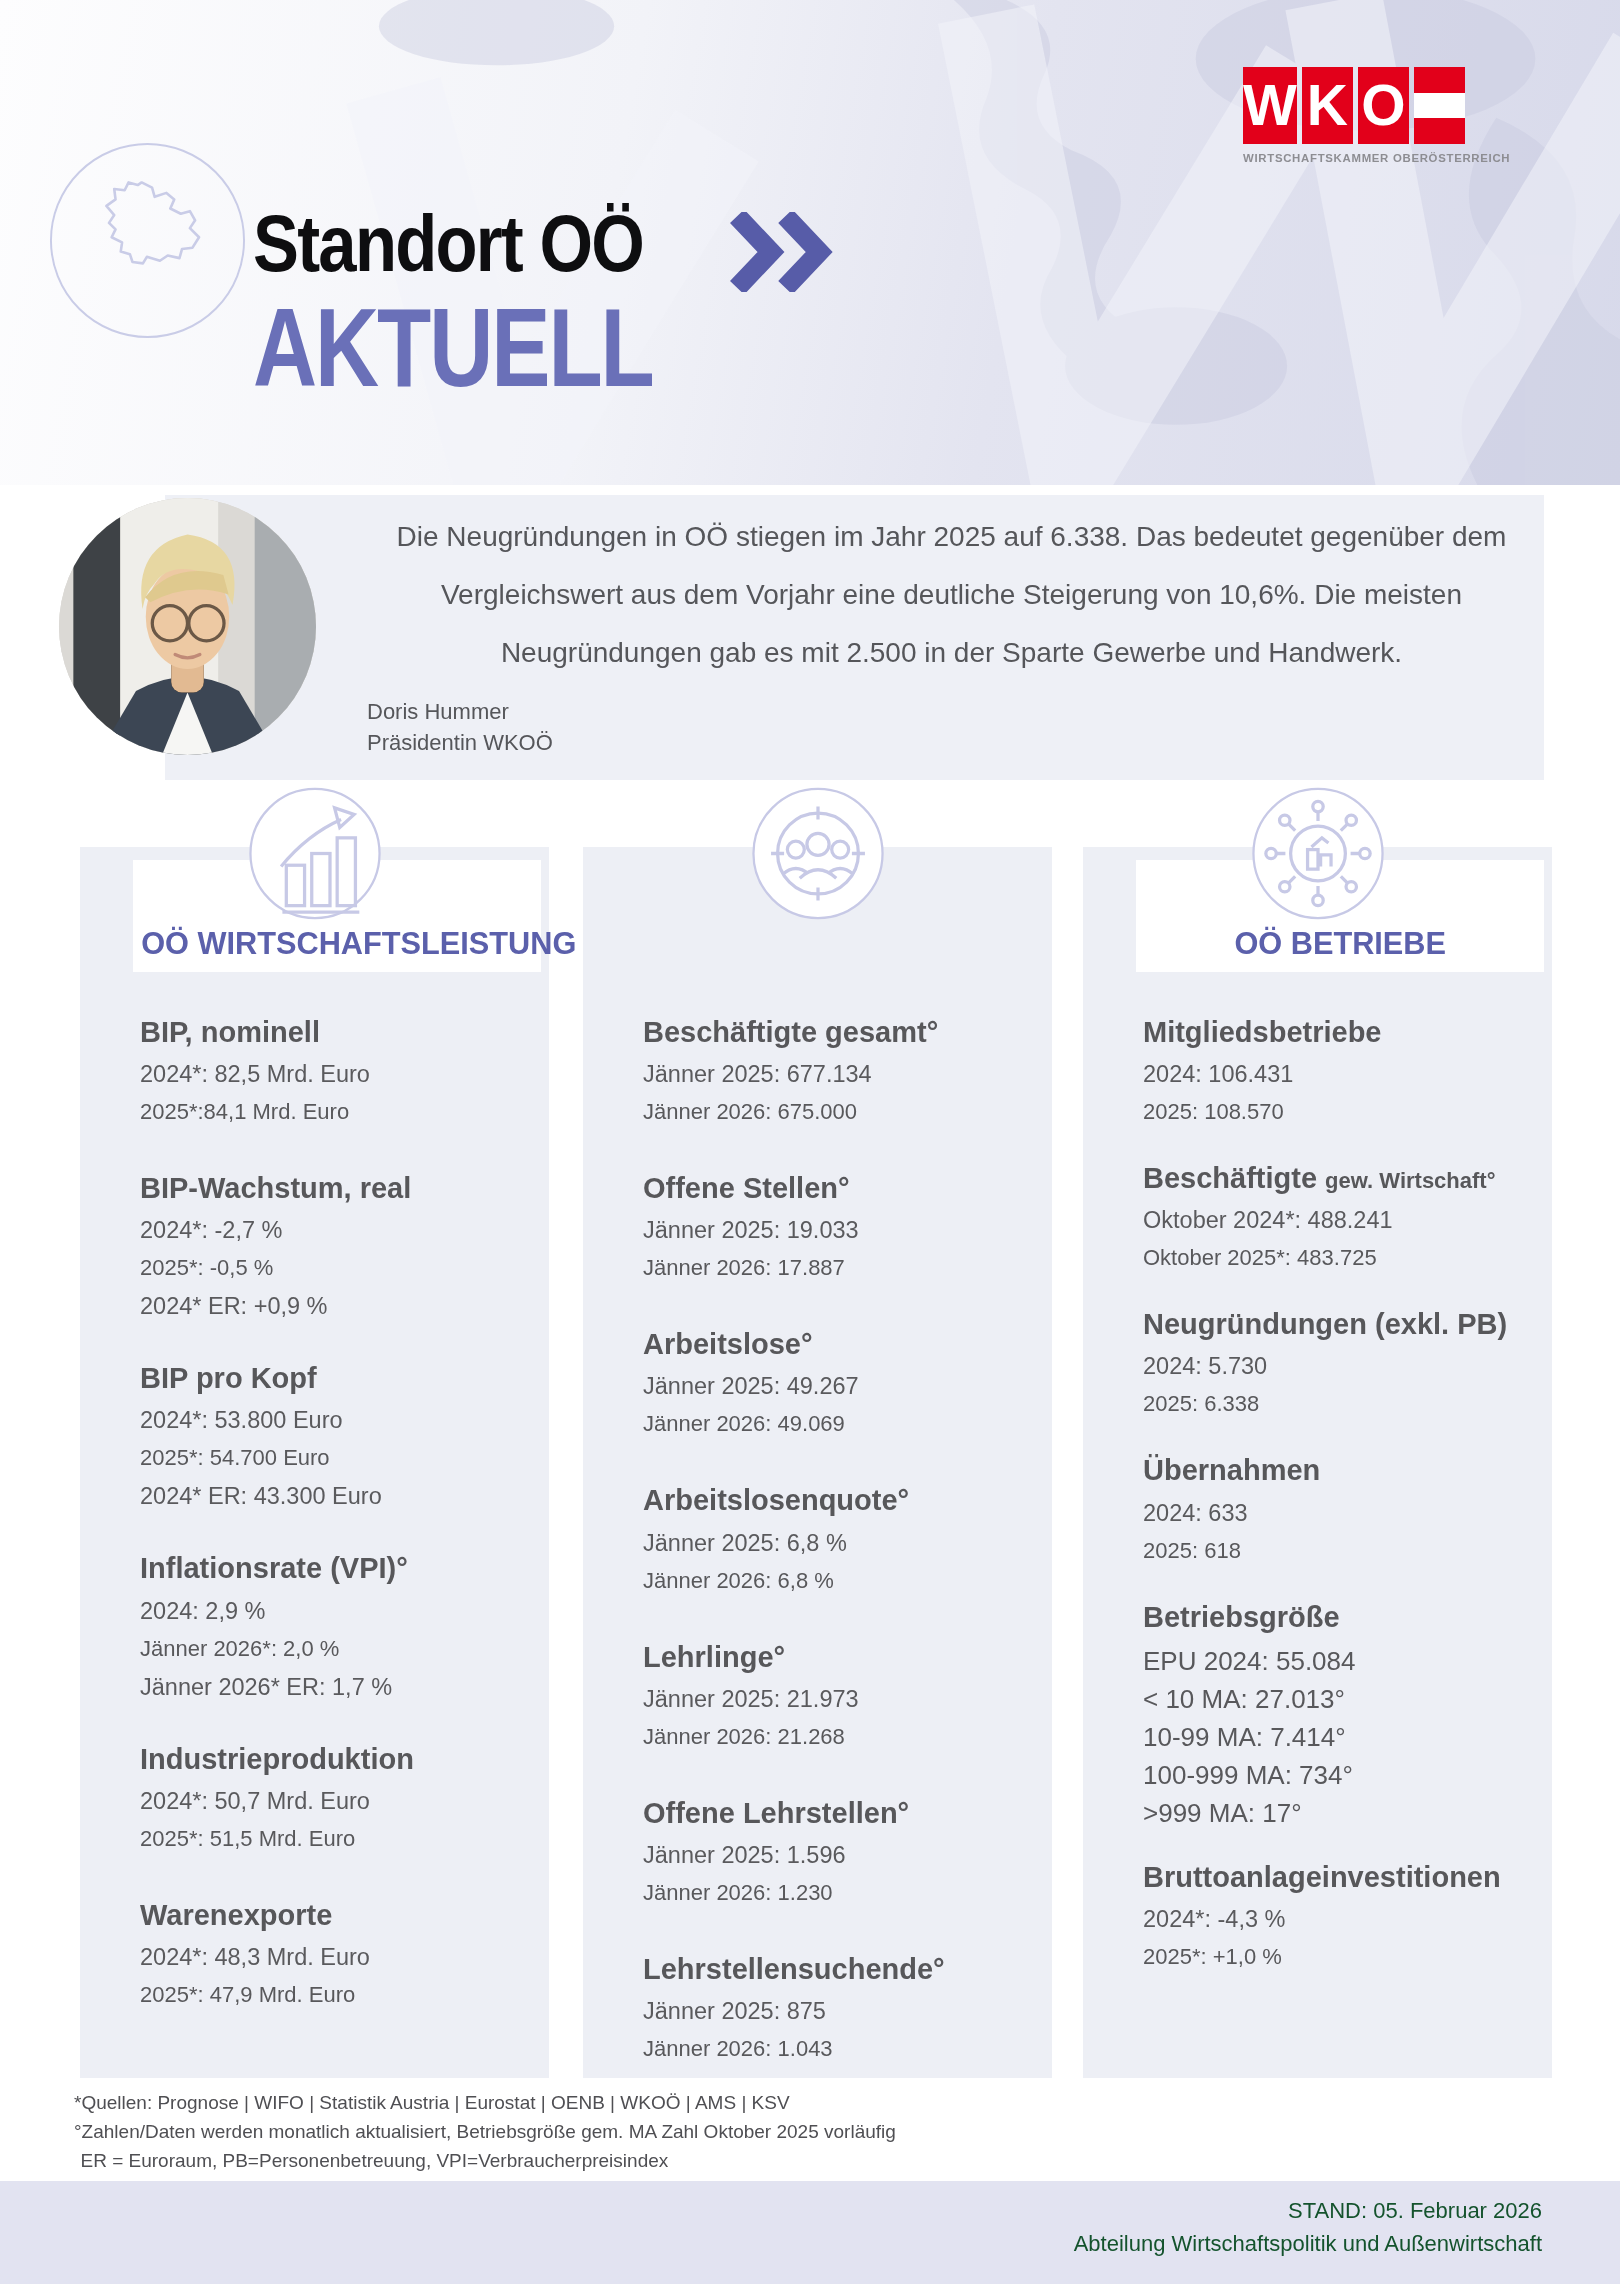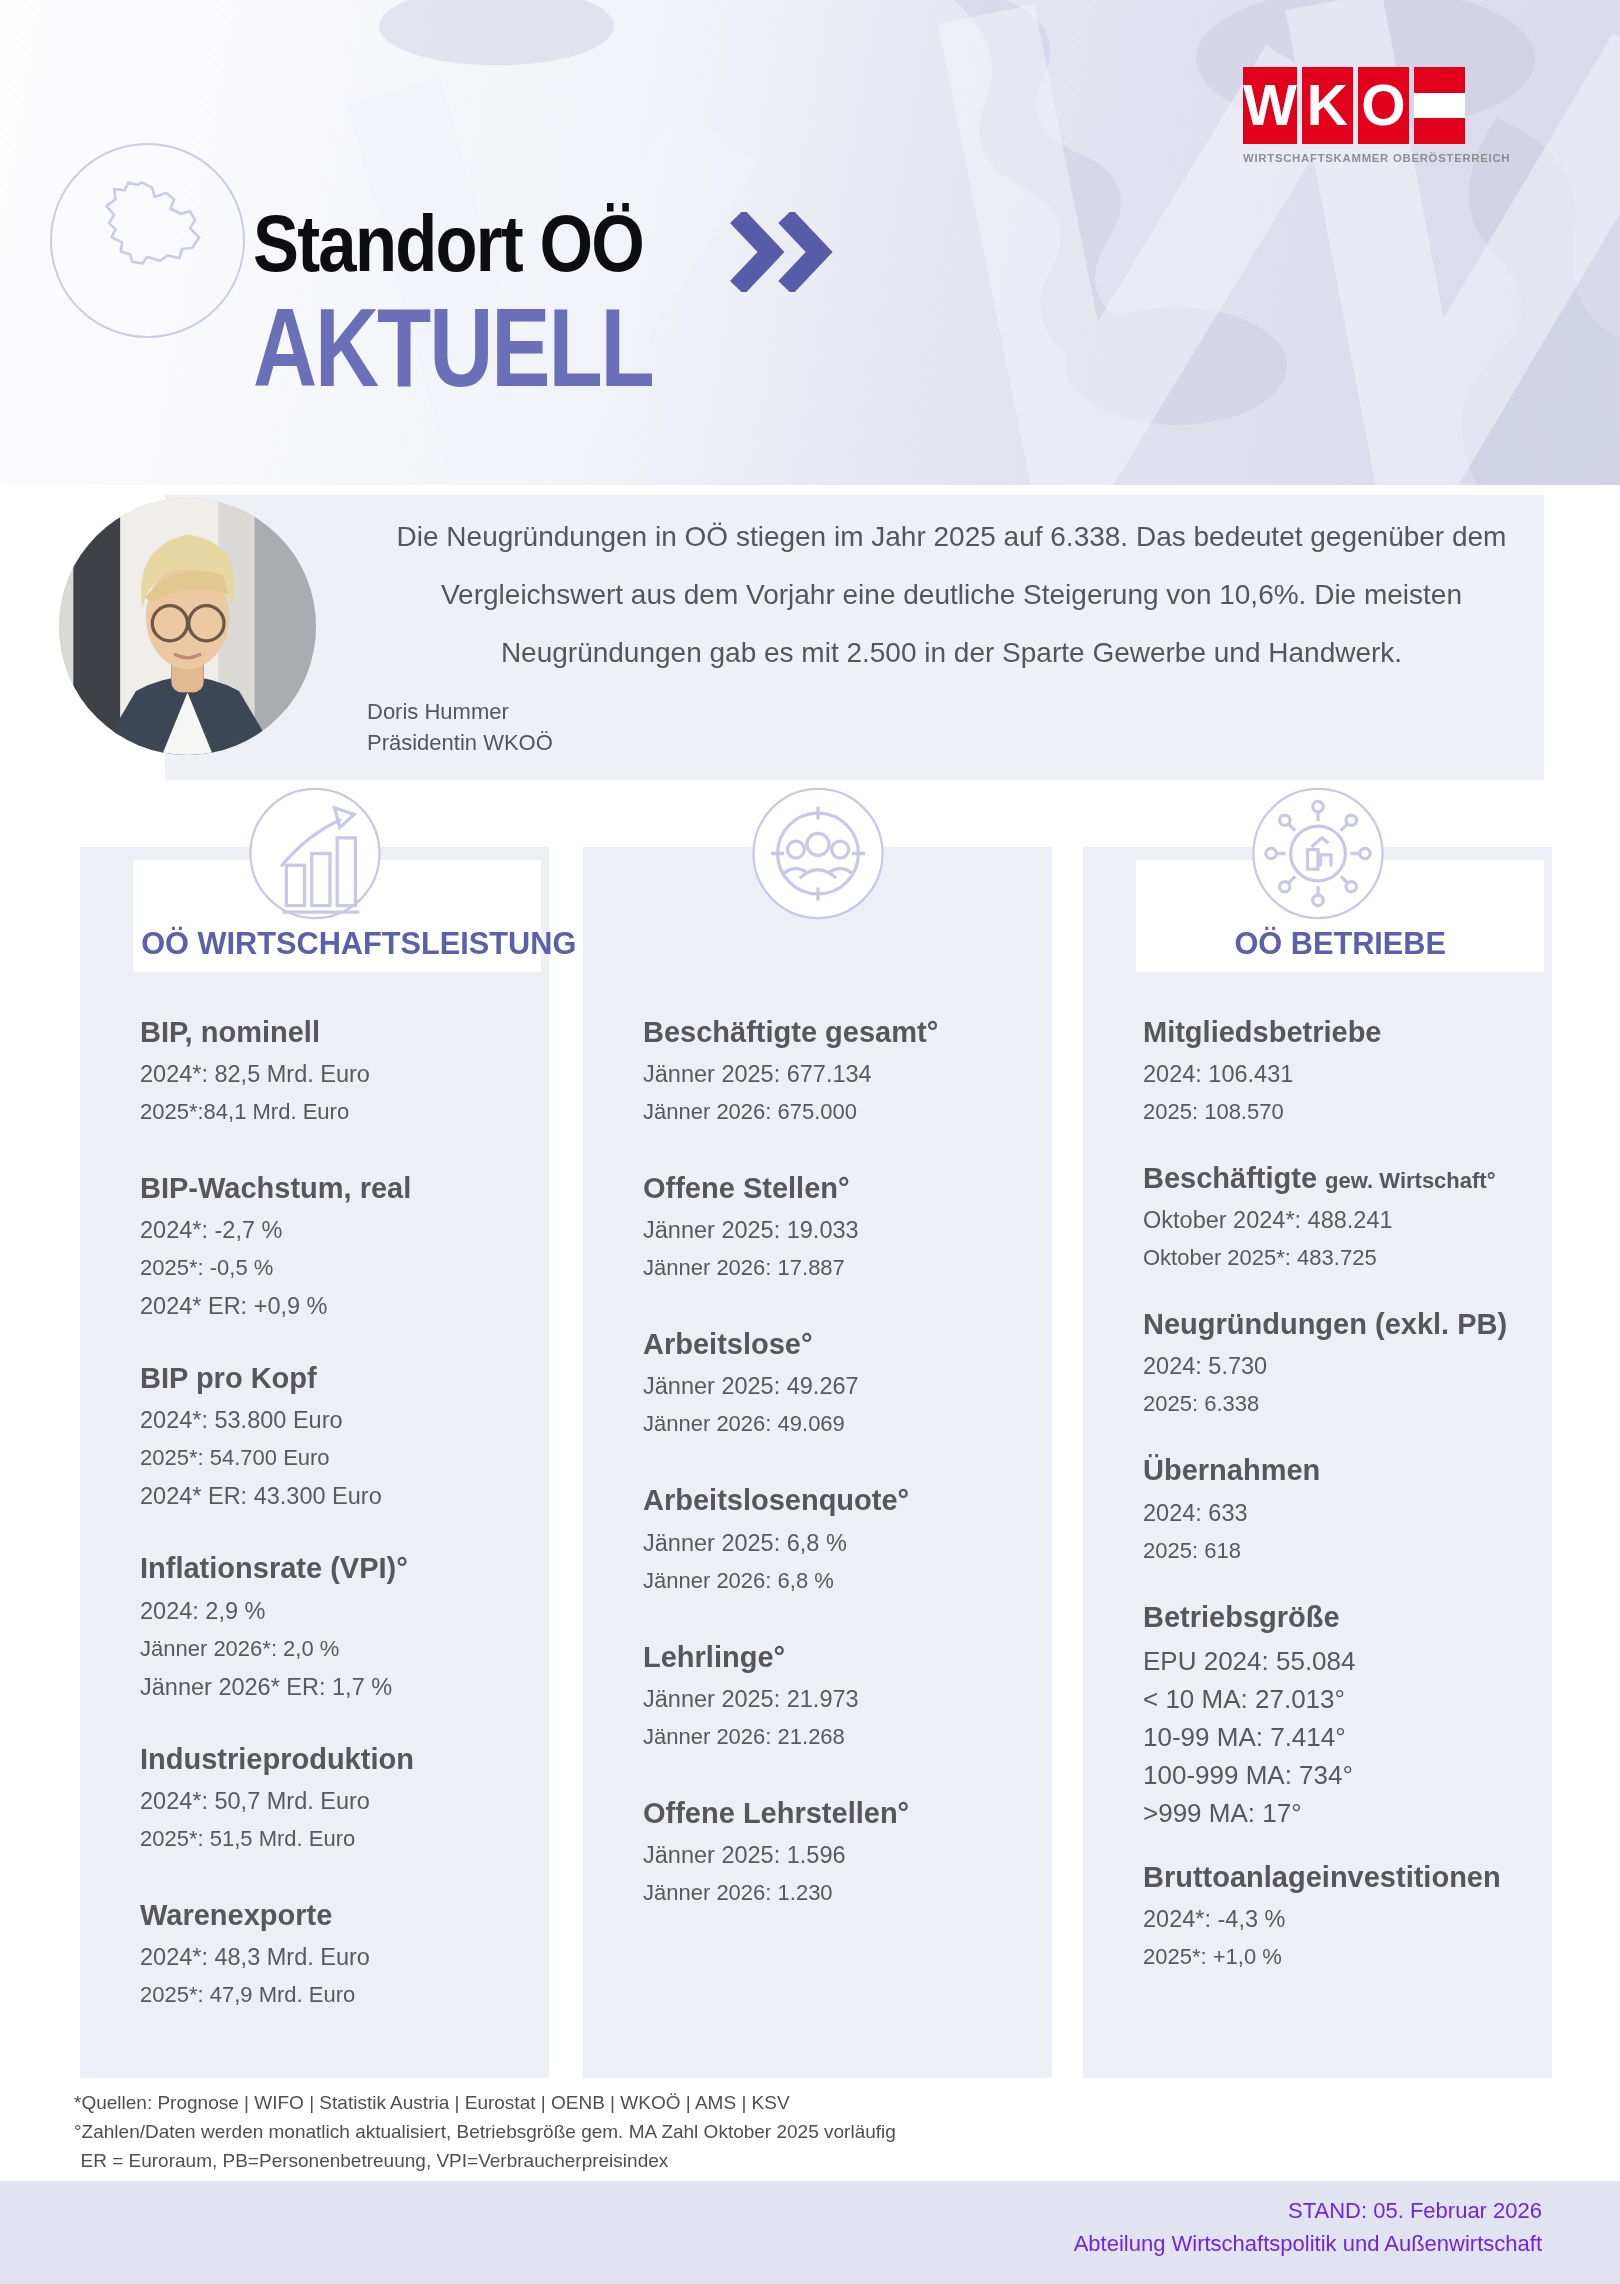--- a/index.html
+++ b/index.html
@@ -64,21 +64,21 @@
   .col.c2 .stat{margin-bottom:29px;}
   .stat-title{font-size:29px;font-weight:bold;color:#57575a;margin-bottom:7.8px;line-height:1.15;}
   .stat-title .suffix{font-size:22px;font-weight:bold;}
   .v-small{font-size:23.5px;line-height:34px;color:#5a5a5d;}
   .v-big{font-size:22px;line-height:42px;color:#58585b;}
   .v-med{font-size:26px;line-height:38px;color:#58585b;}
   
   .sources{position:absolute;left:74px;top:2088px;font-size:19px;line-height:29px;color:#4f4f53;}
   .sources .indent{padding-left:6.5px;}
   .footer-bar{position:absolute;left:0;top:2181px;width:1621px;height:103px;background:#e2e3f1;}
-  .footer-text{position:absolute;right:79px;top:13px;text-align:right;font-size:22px;line-height:33px;color:#6d28d9;}
+  .footer-text{position:absolute;right:79px;top:13px;text-align:right;font-size:22px;line-height:33px;color:#14532d;}
   svg{display:block;}
 </style>
 </head>
 <body>
 
 <div class="header">
   <svg class="header-decor" viewBox="0 0 2481 742" preserveAspectRatio="none">
     <g fill="#c9cbe0" opacity="0.45">
       <path d="M1540,0 q90,40 60,110 q-40,80 40,120 q110,40 60,130 q-60,90 30,140 l-80,60 q-90,-70 -40,-150 q40,-80 -40,-120 q-100,-50 -60,-140 q30,-80 -50,-150 z"></path>
       <ellipse cx="2090" cy="90" rx="260" ry="110"></ellipse>
@@ -242,20 +242,25 @@
     </div>
     <div class="stat">
       <div class="stat-title">Lehrlinge°</div>
       <div class="v-small">Jänner 2025: 21.973</div>
       <div class="v-big">Jänner 2026: 21.268</div>
     </div>
     <div class="stat">
       <div class="stat-title">Offene Lehrstellen°</div>
       <div class="v-small">Jänner 2025: 1.596</div>
       <div class="v-big">Jänner 2026: 1.230</div>
+    </div>
+    <div class="stat">
+      <div class="stat-title">Lehrstellensuchende°</div>
+      <div class="v-small">Jänner 2025: 875</div>
+      <div class="v-big">Jänner 2026: 1.043</div>
     </div>
   </div>
 </section>
 
 <section class="col c2">
   <div class="banner">
     <div class="col-heading">OÖ BETRIEBE</div>
   </div>
   <div class="icon-wrap">
     <svg viewBox="0 0 204 204" width="133" height="133">

